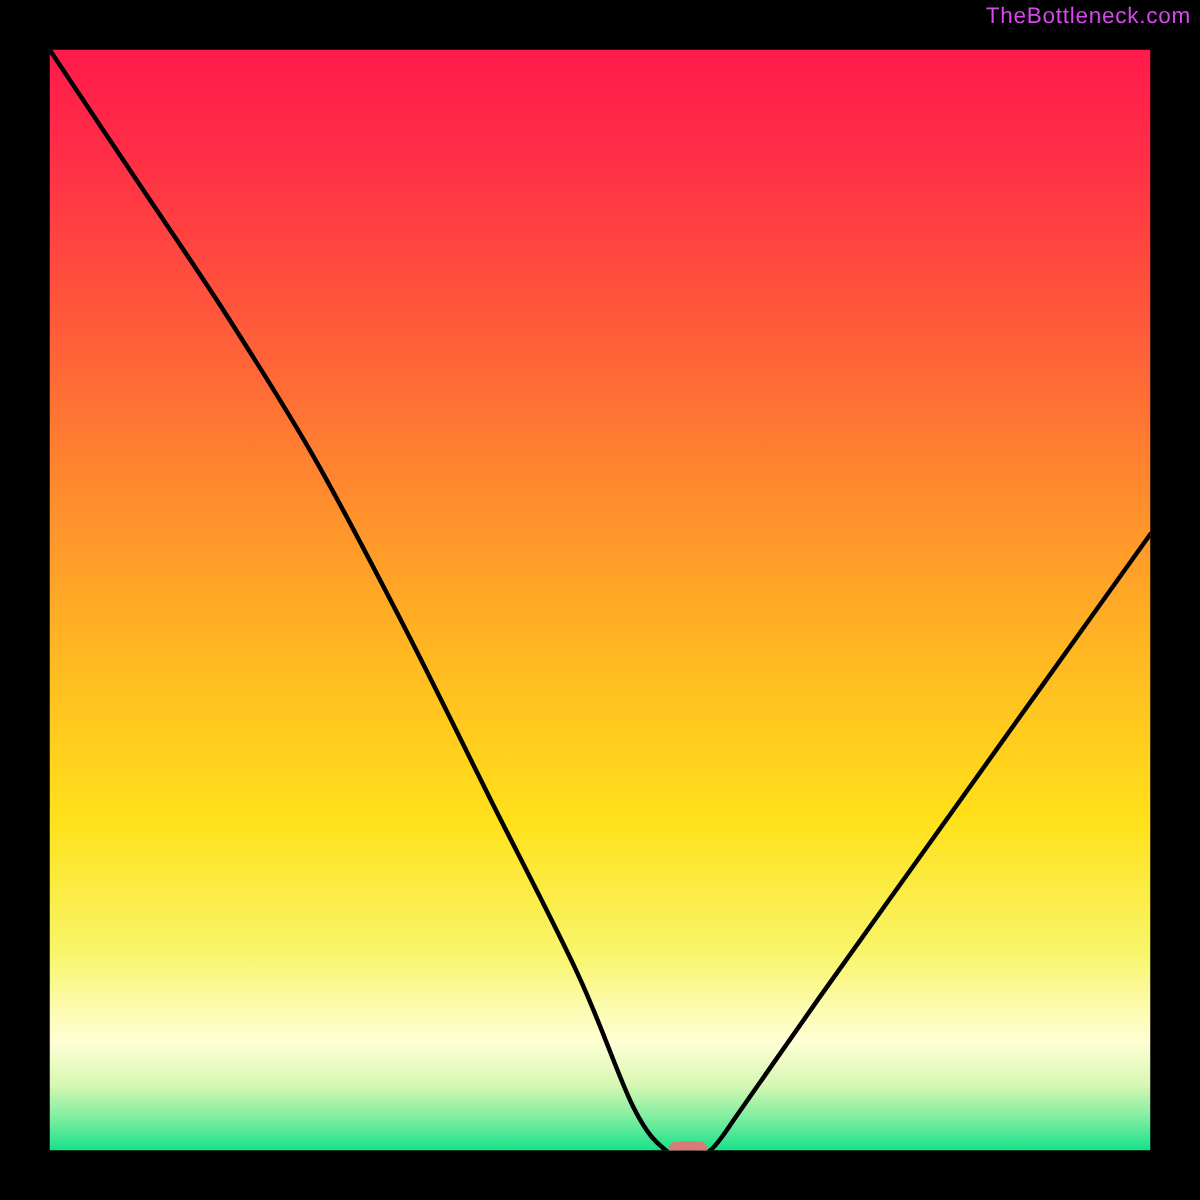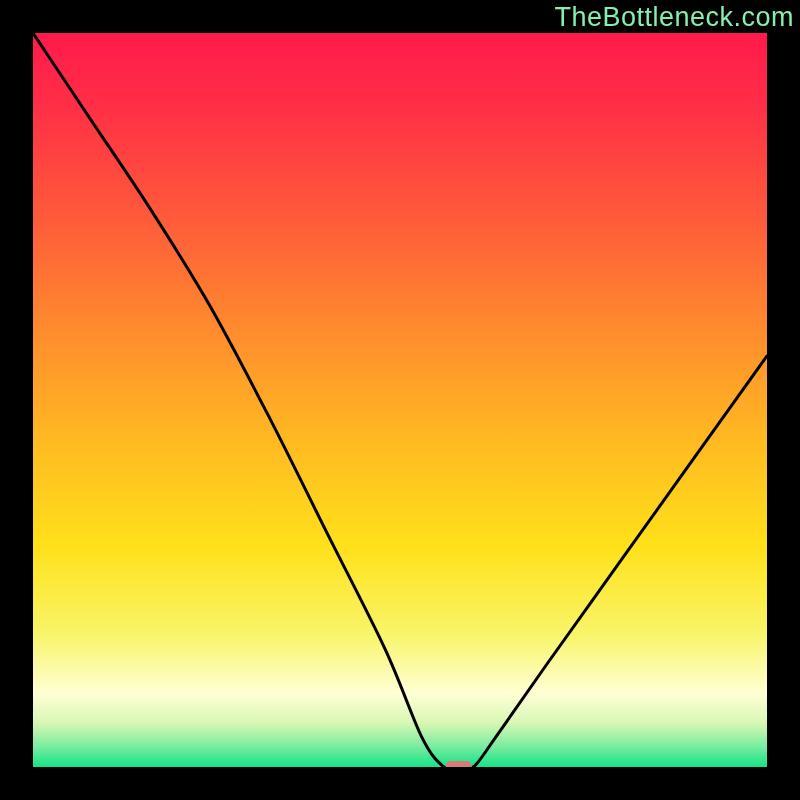--- a/index.html
+++ b/index.html
@@ -13,22 +13,22 @@
   .frame {
     position: relative;
     width: 800px;
     height: 800px;
     background: #000;
   }
   .watermark {
     position: absolute;
     top: 2px;
     right: 6px;
-    color: #86efac;
-    font-size: 27px;
+    color: #d946ef;
+    font-size: 15px;
     font-weight: 500;
     letter-spacing: 0.5px;
     z-index: 5;
   }
   .plot-wrap {
     position: absolute;
     left: 33px;
     top: 33px;
     width: 734px;
     height: 734px;

